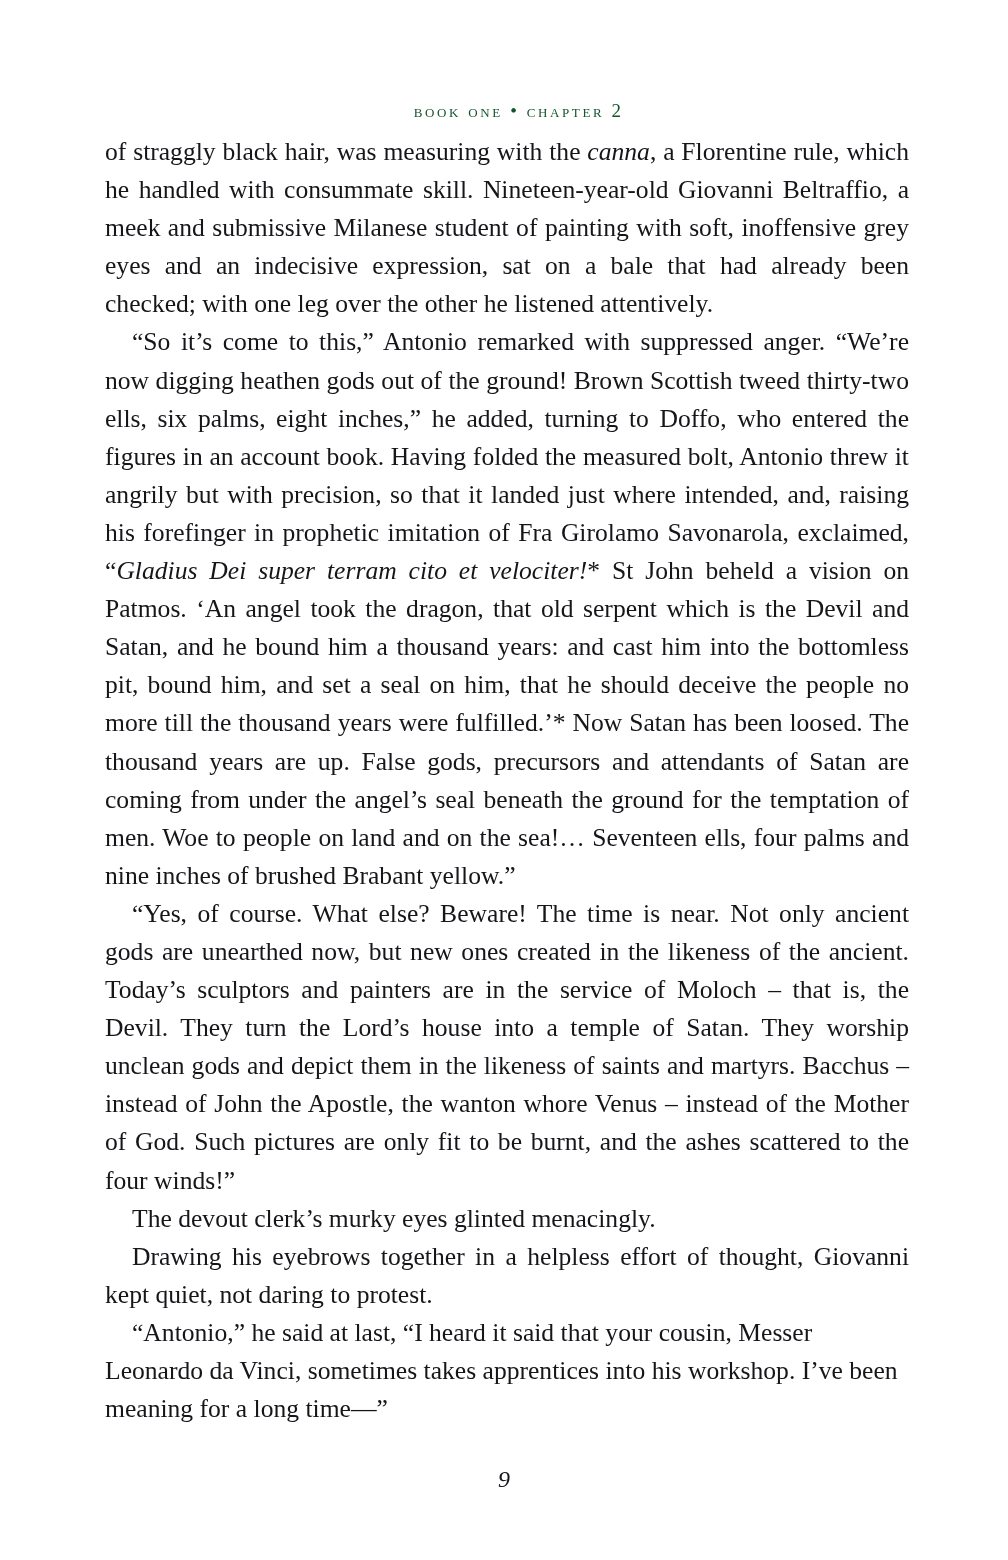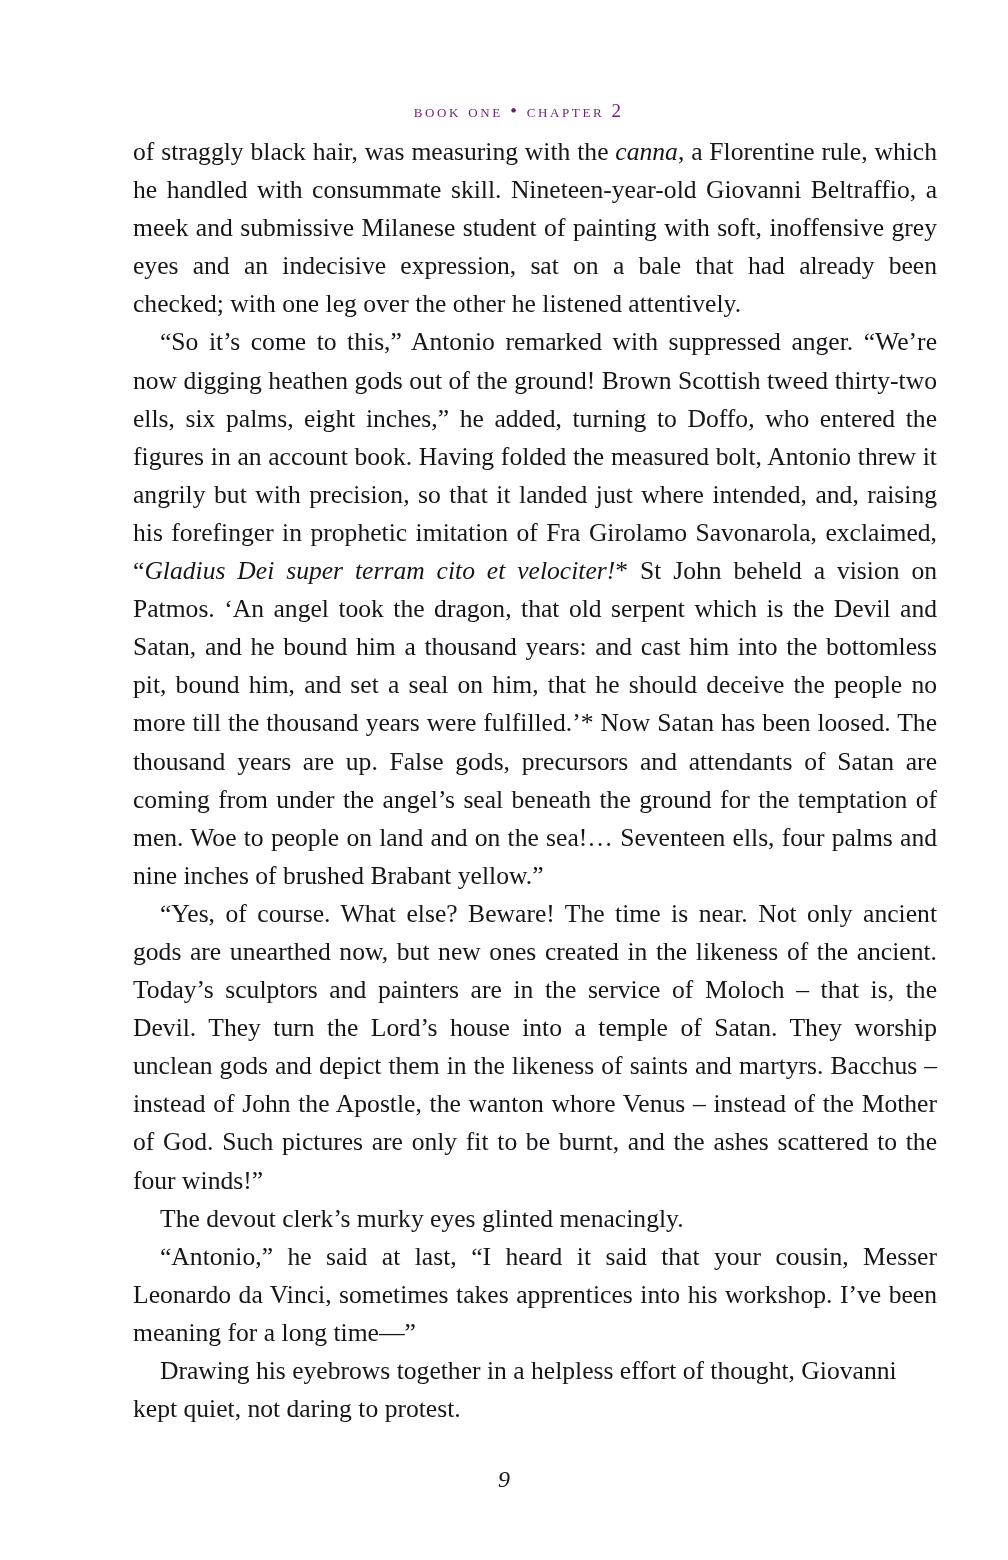--- a/index.html
+++ b/index.html
@@ -23,32 +23,31 @@
   .running-head {
     position: absolute;
     top: 78px;
     left: 0;
     width: 1008px;
     text-align: center;
     font-size: 19px;
     letter-spacing: 2.6px;
     font-variant: small-caps;
     text-transform: lowercase;
-    color: #701a75;
+    color: #14532d;
     white-space: pre;
   }
   .running-head .rh-text {
     font-variant: small-caps;
   }
   .text-block {
     position: absolute;
     top: 133px;
     left: 105px;
     width: 804px;
-    margin-left: 28px;
   }
   p.para {
     margin: 0;
     font-size: 25.6px;
     line-height: 38.1px;
     text-align: justify;
     text-justify: inter-word;
     color: #16161a;
     hyphens: none;
     -webkit-hyphens: none;
@@ -81,19 +80,19 @@
 
   <div class="running-head">
     <span class="rh-text">Book One • Chapter 2</span>
   </div>
 
   <div class="text-block" id="body-text-block">
       <p class="para" id="para-1"><span>of straggly black hair, was measuring with the </span><span class="it">canna</span><span>, a Florentine rule, which he handled with consummate skill. Nineteen-year-old Giovanni Beltraffio, a meek and submissive Milanese student of painting with soft, inoffensive grey eyes and an indecisive expression, sat on a bale that had already been checked; with one leg over the other he listened attentively.</span></p>
       <p class="para indent" id="para-2"><span>“So it’s come to this,” Antonio remarked with suppressed anger. “We’re now digging heathen gods out of the ground! Brown Scottish tweed thirty-two ells, six palms, eight inches,” he added, turning to Doffo, who entered the figures in an account book. Having folded the measured bolt, Antonio threw it angrily but with precision, so that it landed just where intended, and, raising his forefinger in prophetic imitation of Fra Girolamo Savonarola, exclaimed, “</span><span class="it">Gladius Dei super terram cito et velociter!</span><span>* St John beheld a vision on Patmos. ‘An angel took the dragon, that old serpent which is the Devil and Satan, and he bound him a thousand years: and cast him into the bottomless pit, bound him, and set a seal on him, that he should deceive the people no more till the thousand years were fulfilled.’* Now Satan has been loosed. The thousand years are up. False gods, precursors and attendants of Satan are coming from under the angel’s seal beneath the ground for the temptation of men. Woe to people on land and on the sea!… Seventeen ells, four palms and nine inches of brushed Brabant yellow.”</span></p>
       <p class="para indent" id="para-4"><span>“Yes, of course. What else? Beware! The time is near. Not only ancient gods are unearthed now, but new ones created in the likeness of the ancient. Today’s sculptors and painters are in the service of Moloch – that is, the Devil. They turn the Lord’s house into a temple of Satan. They worship unclean gods and depict them in the likeness of saints and martyrs. Bacchus – instead of John the Apostle, the wanton whore Venus – instead of the Mother of God. Such pictures are only fit to be burnt, and the ashes scattered to the four winds!”</span></p>
       <p class="para indent" id="para-5"><span>The devout clerk’s murky eyes glinted menacingly.</span></p>
+      <p class="para indent" id="para-6"><span>Drawing his eyebrows together in a helpless effort of thought, Giovanni kept quiet, not daring to protest.</span></p>
       <p class="para indent" id="para-7"><span>“Antonio,” he said at last, “I heard it said that your cousin, Messer Leonardo da Vinci, sometimes takes apprentices into his workshop. I’ve been meaning for a long time—”</span></p>
-      <p class="para indent" id="para-6"><span>Drawing his eyebrows together in a helpless effort of thought, Giovanni kept quiet, not daring to protest.</span></p>
     </div>
 
   <div class="folio">9</div>
 
 </div>
 
 </body></html>

